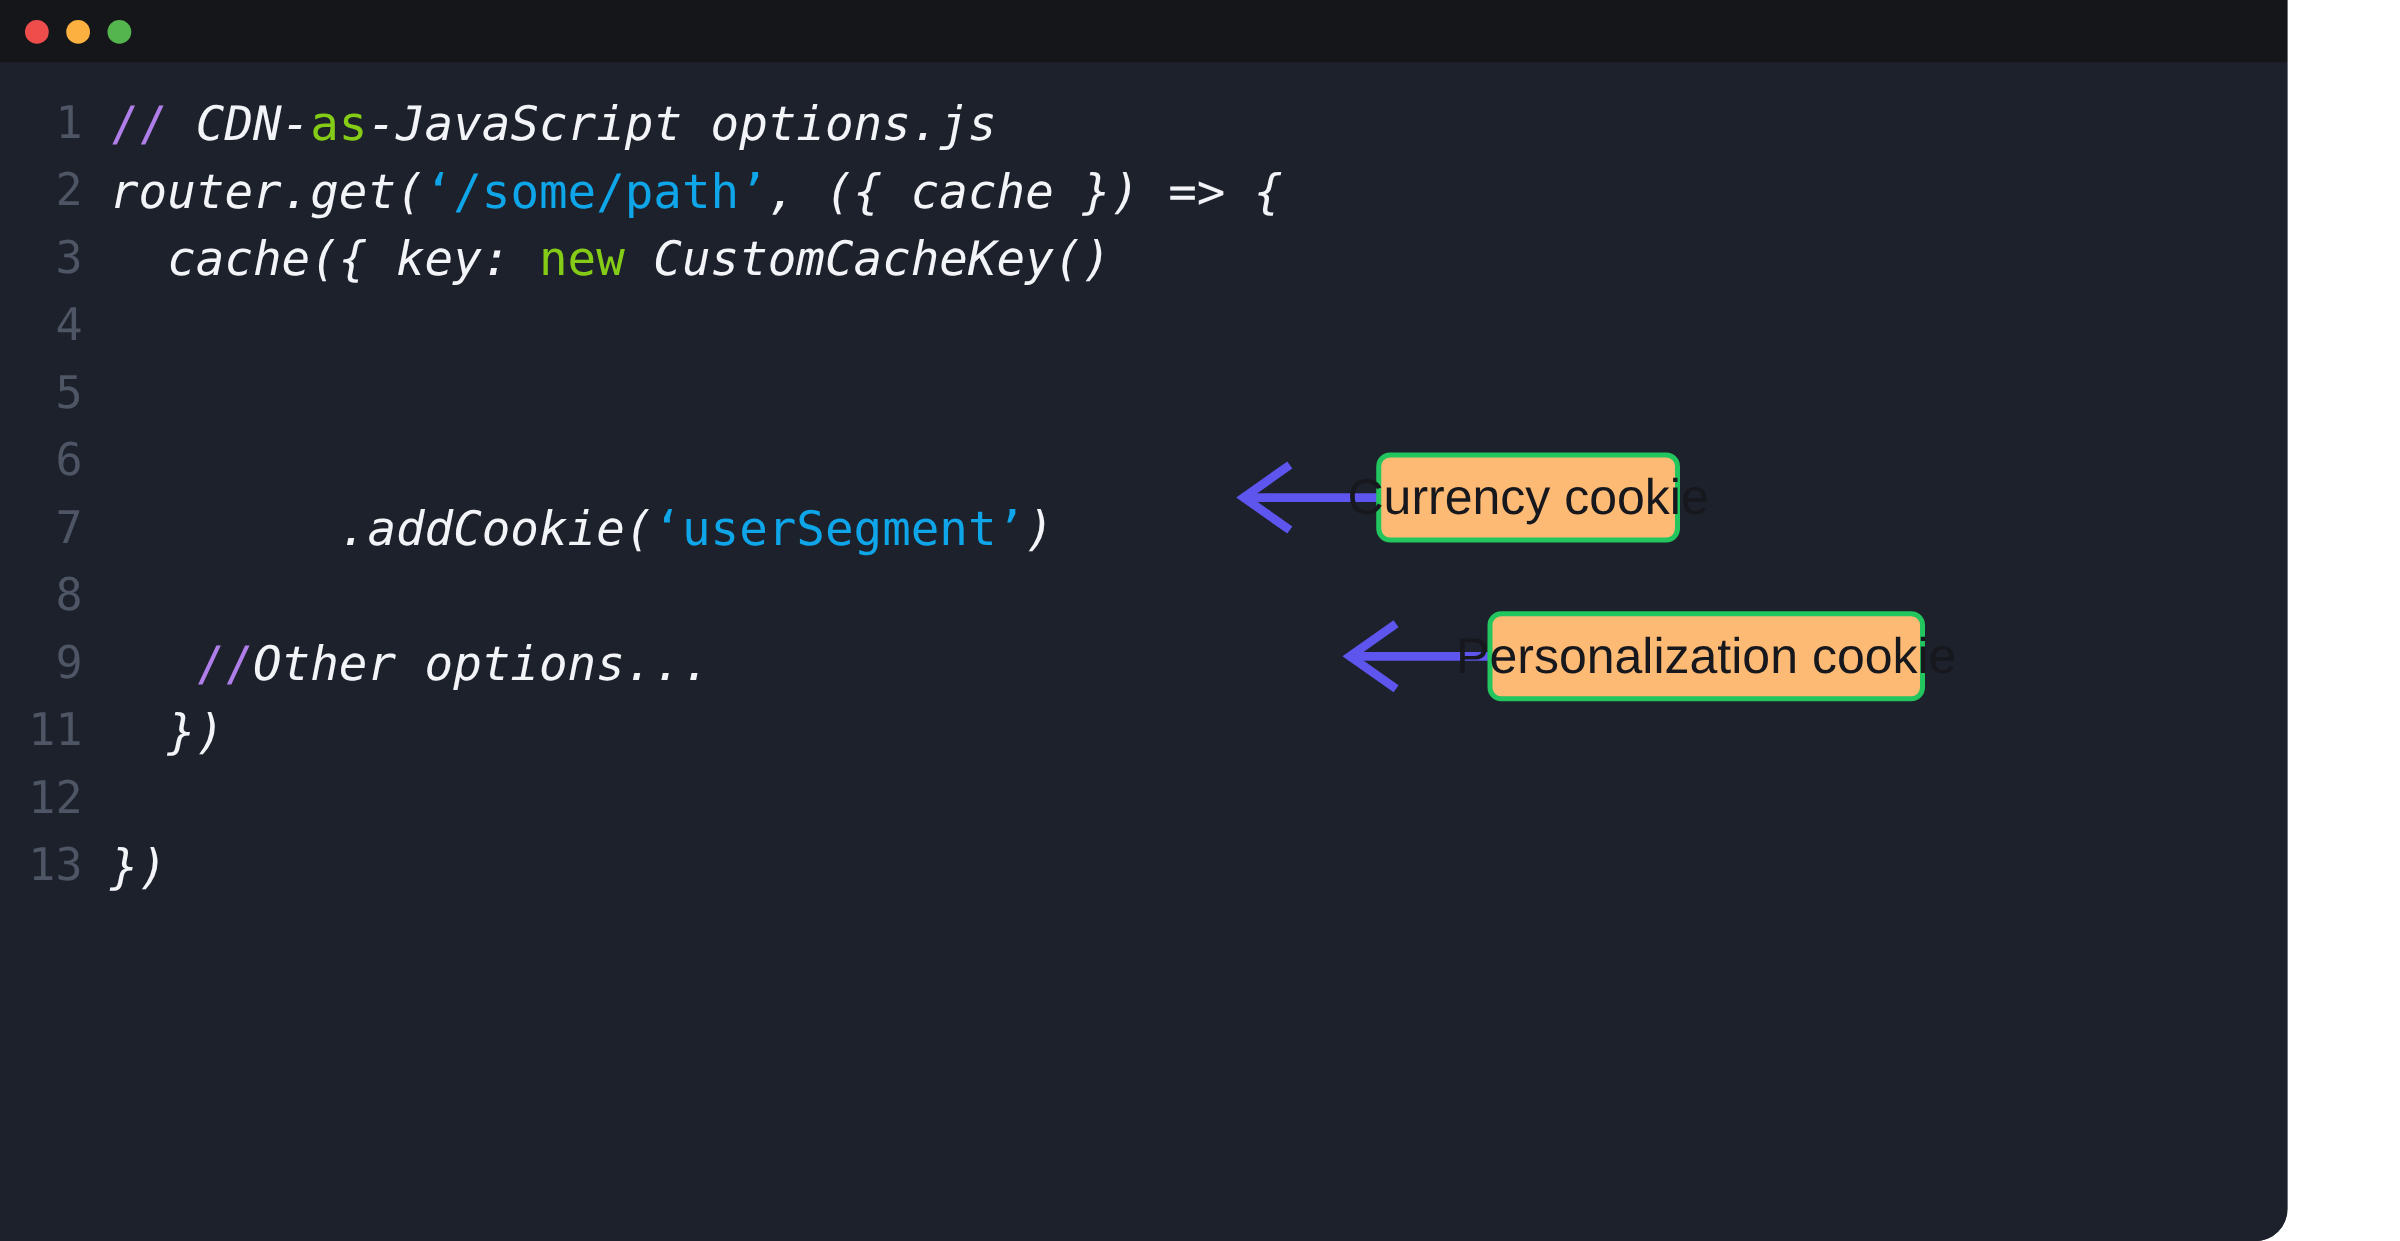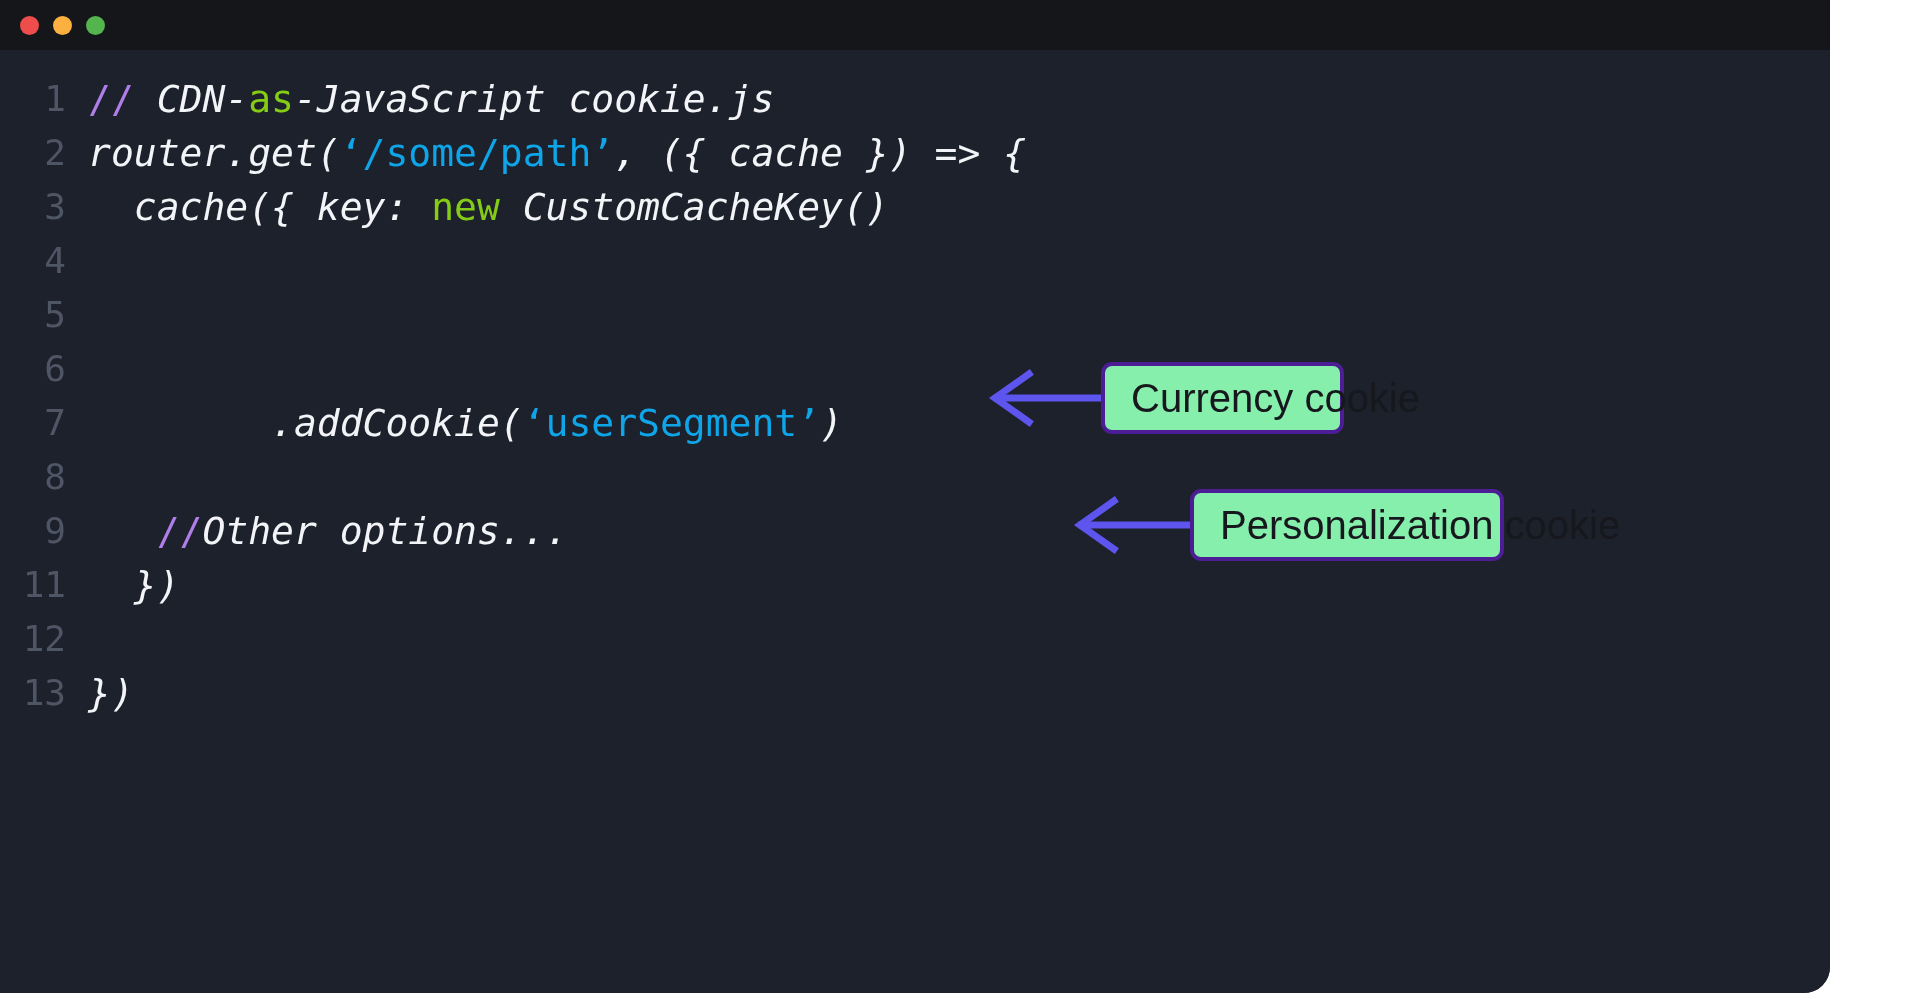--- a/index.html
+++ b/index.html
@@ -92,43 +92,44 @@
 
   
   .tok-comment  { color: #b07ee8; }
   .tok-keyword  { color: #84cc16; }
   .tok-string   { color: #0ea5e9; }
   .tok-plain    { color: #f2f4f8; font-style: italic; }
 
   
   .callout {
     position: absolute;
-    background: #86efac;
-    border: 4px solid #4c1d95;
+    background: #fdba74;
+    border: 4px solid #22c55e;
     border-radius: 11px;
     color: #16181d;
     font-family: "Liberation Sans", sans-serif;
     font-size: 40px;
     line-height: 1;
     display: flex;
     align-items: center;
+    justify-content: center;
     box-sizing: border-box;
     padding: 0 26px;
     white-space: nowrap;
   }
   #callout-currency {
     left: 1101px;
     top: 362px;
     width: 243px;
     height: 72px;
   }
   #callout-personalization {
     left: 1190px;
     top: 489px;
-    width: 314px;
+    width: 350px;
     height: 72px;
   }
 
   .arrow-svg {
     position: absolute;
     overflow: visible;
   }
   #arrow-currency { left: 985px; top: 370px; }
   #arrow-personalization { left: 1070px; top: 497px; }
 </style>
@@ -141,21 +142,21 @@
 
     <div class="titlebar">
       <div class="dots">
         <span class="dot red"></span>
         <span class="dot amber"></span>
         <span class="dot green"></span>
       </div>
     </div>
 
     <div class="editor" id="editor">
-        <div class="code-line"><span class="lineno">1</span><span class="linetext"><span class="tok-comment">// </span><span class="tok-plain">CDN-</span><span class="tok-keyword">as</span><span class="tok-plain">-JavaScript cookie.js</span></span></div>
+        <div class="code-line"><span class="lineno">1</span><span class="linetext"><span class="tok-comment">// </span><span class="tok-plain">CDN-</span><span class="tok-keyword">as</span><span class="tok-plain">-JavaScript options.js</span></span></div>
         <div class="code-line"><span class="lineno">2</span><span class="linetext"><span class="tok-plain">router.get(</span><span class="tok-string">‘/some/path’</span><span class="tok-plain">, ({ cache }) =&gt; {</span></span></div>
         <div class="code-line"><span class="lineno">3</span><span class="linetext"><span class="tok-plain">  cache({ key: </span><span class="tok-keyword">new</span><span class="tok-plain"> CustomCacheKey()</span></span></div>
         <div class="code-line"><span class="lineno">4</span><span class="linetext"></span></div>
         <div class="code-line"><span class="lineno">5</span></div>
         <div class="code-line"><span class="lineno">6</span><span class="linetext"></span></div>
         <div class="code-line"><span class="lineno">7</span><span class="linetext"><span class="tok-plain">        .addCookie(</span><span class="tok-string">‘userSegment’</span><span class="tok-plain">)</span></span></div>
         <div class="code-line"><span class="lineno">8</span><span class="linetext"></span></div>
         <div class="code-line"><span class="lineno">9</span><span class="linetext"><span class="tok-comment">   //</span><span class="tok-plain">Other options...</span></span></div>
         <div class="code-line"><span class="lineno">11</span><span class="linetext"><span class="tok-plain">  })</span></span></div>
         <div class="code-line"><span class="lineno">12</span><span class="linetext"></span></div>

